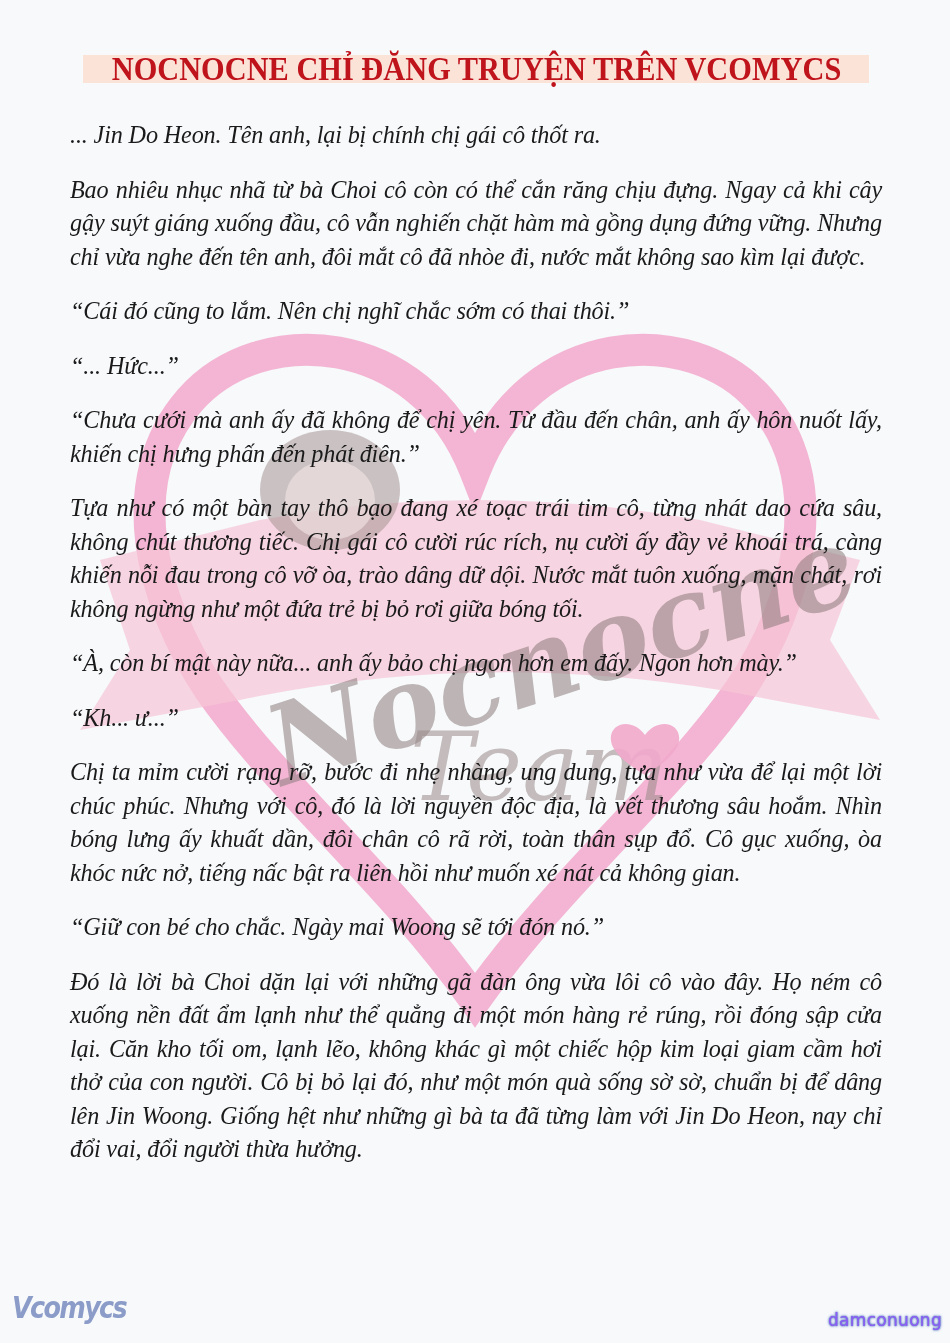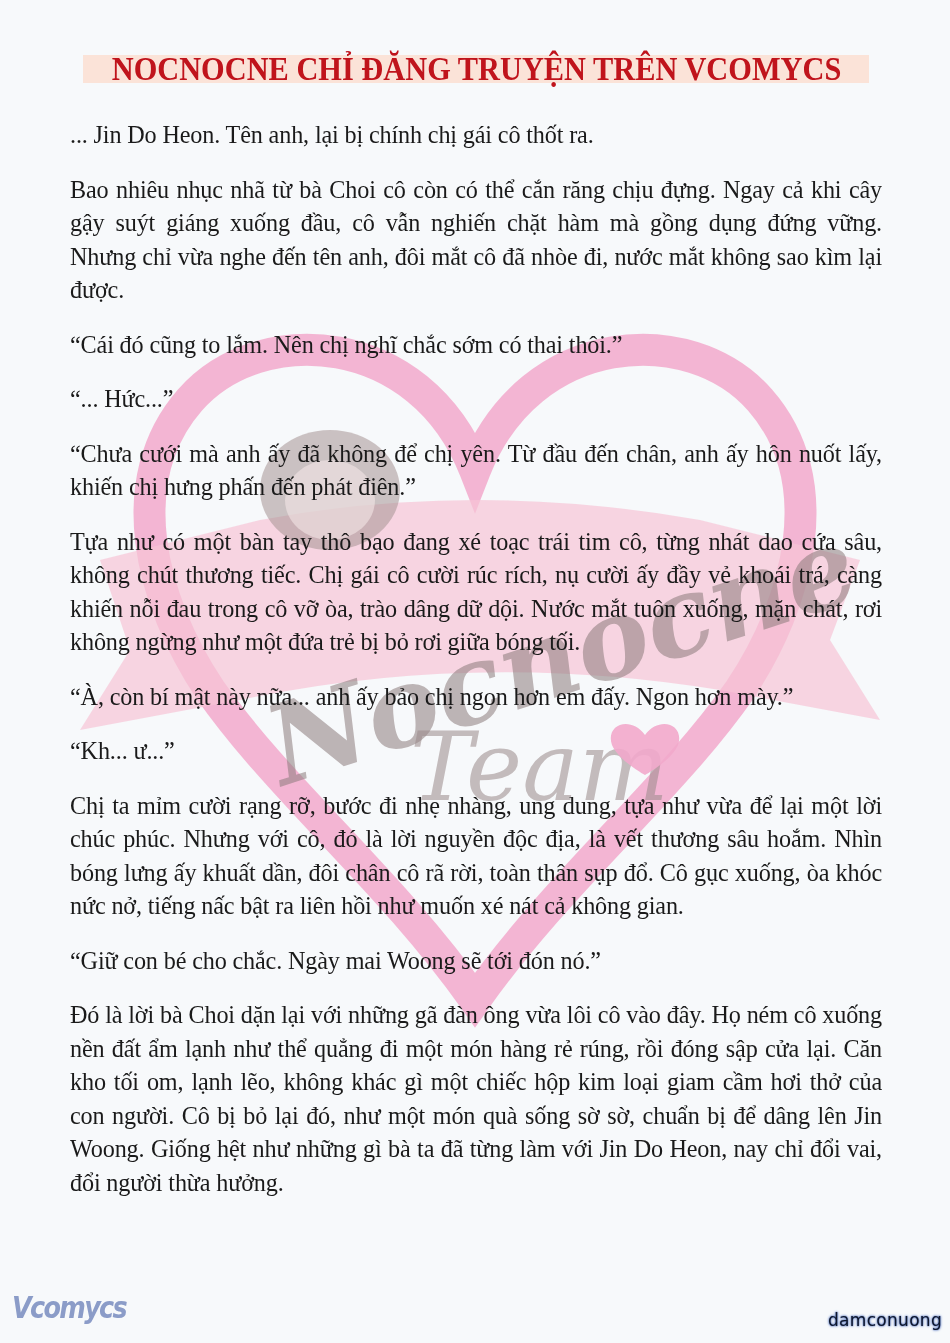--- a/index.html
+++ b/index.html
@@ -47,20 +47,21 @@
       letter-spacing: 0px;
       transform: scaleX(0.92);
       white-space: nowrap;
       display: inline-block;
     }
     .body-text {
       position: absolute;
       left: 70px;
       top: 118px;
       width: 812px;
+      font-style: italic;
     }
     .para {
       font-size: 24.2px;
       line-height: 33.5px;
       margin: 0 0 21px 0;
       text-align: justify;
       letter-spacing: -0.15px;
     }
     .footer-logo {
       position: absolute;
@@ -74,21 +75,21 @@
       letter-spacing: -2px;
       transform: scaleX(0.85);
       transform-origin: left center;
     }
     .footer-credit {
       position: absolute;
       right: 8px;
       top: 1310px;
       font-family: "DejaVu Sans", sans-serif;
       font-size: 17px;
-      color: #0f172a;
+      color: #8b5cf6;
       background: transparent;
       text-shadow: 0 0 3px #6a86c7, 0 0 2px #6a86c7, 0 0 1px #5a76b7;
       letter-spacing: 0.3px;
     }
   </style>
 </head>
 <body>
 
 <svg class="watermark" viewBox="0 0 950 1343" xmlns="http://www.w3.org/2000/svg">
 

